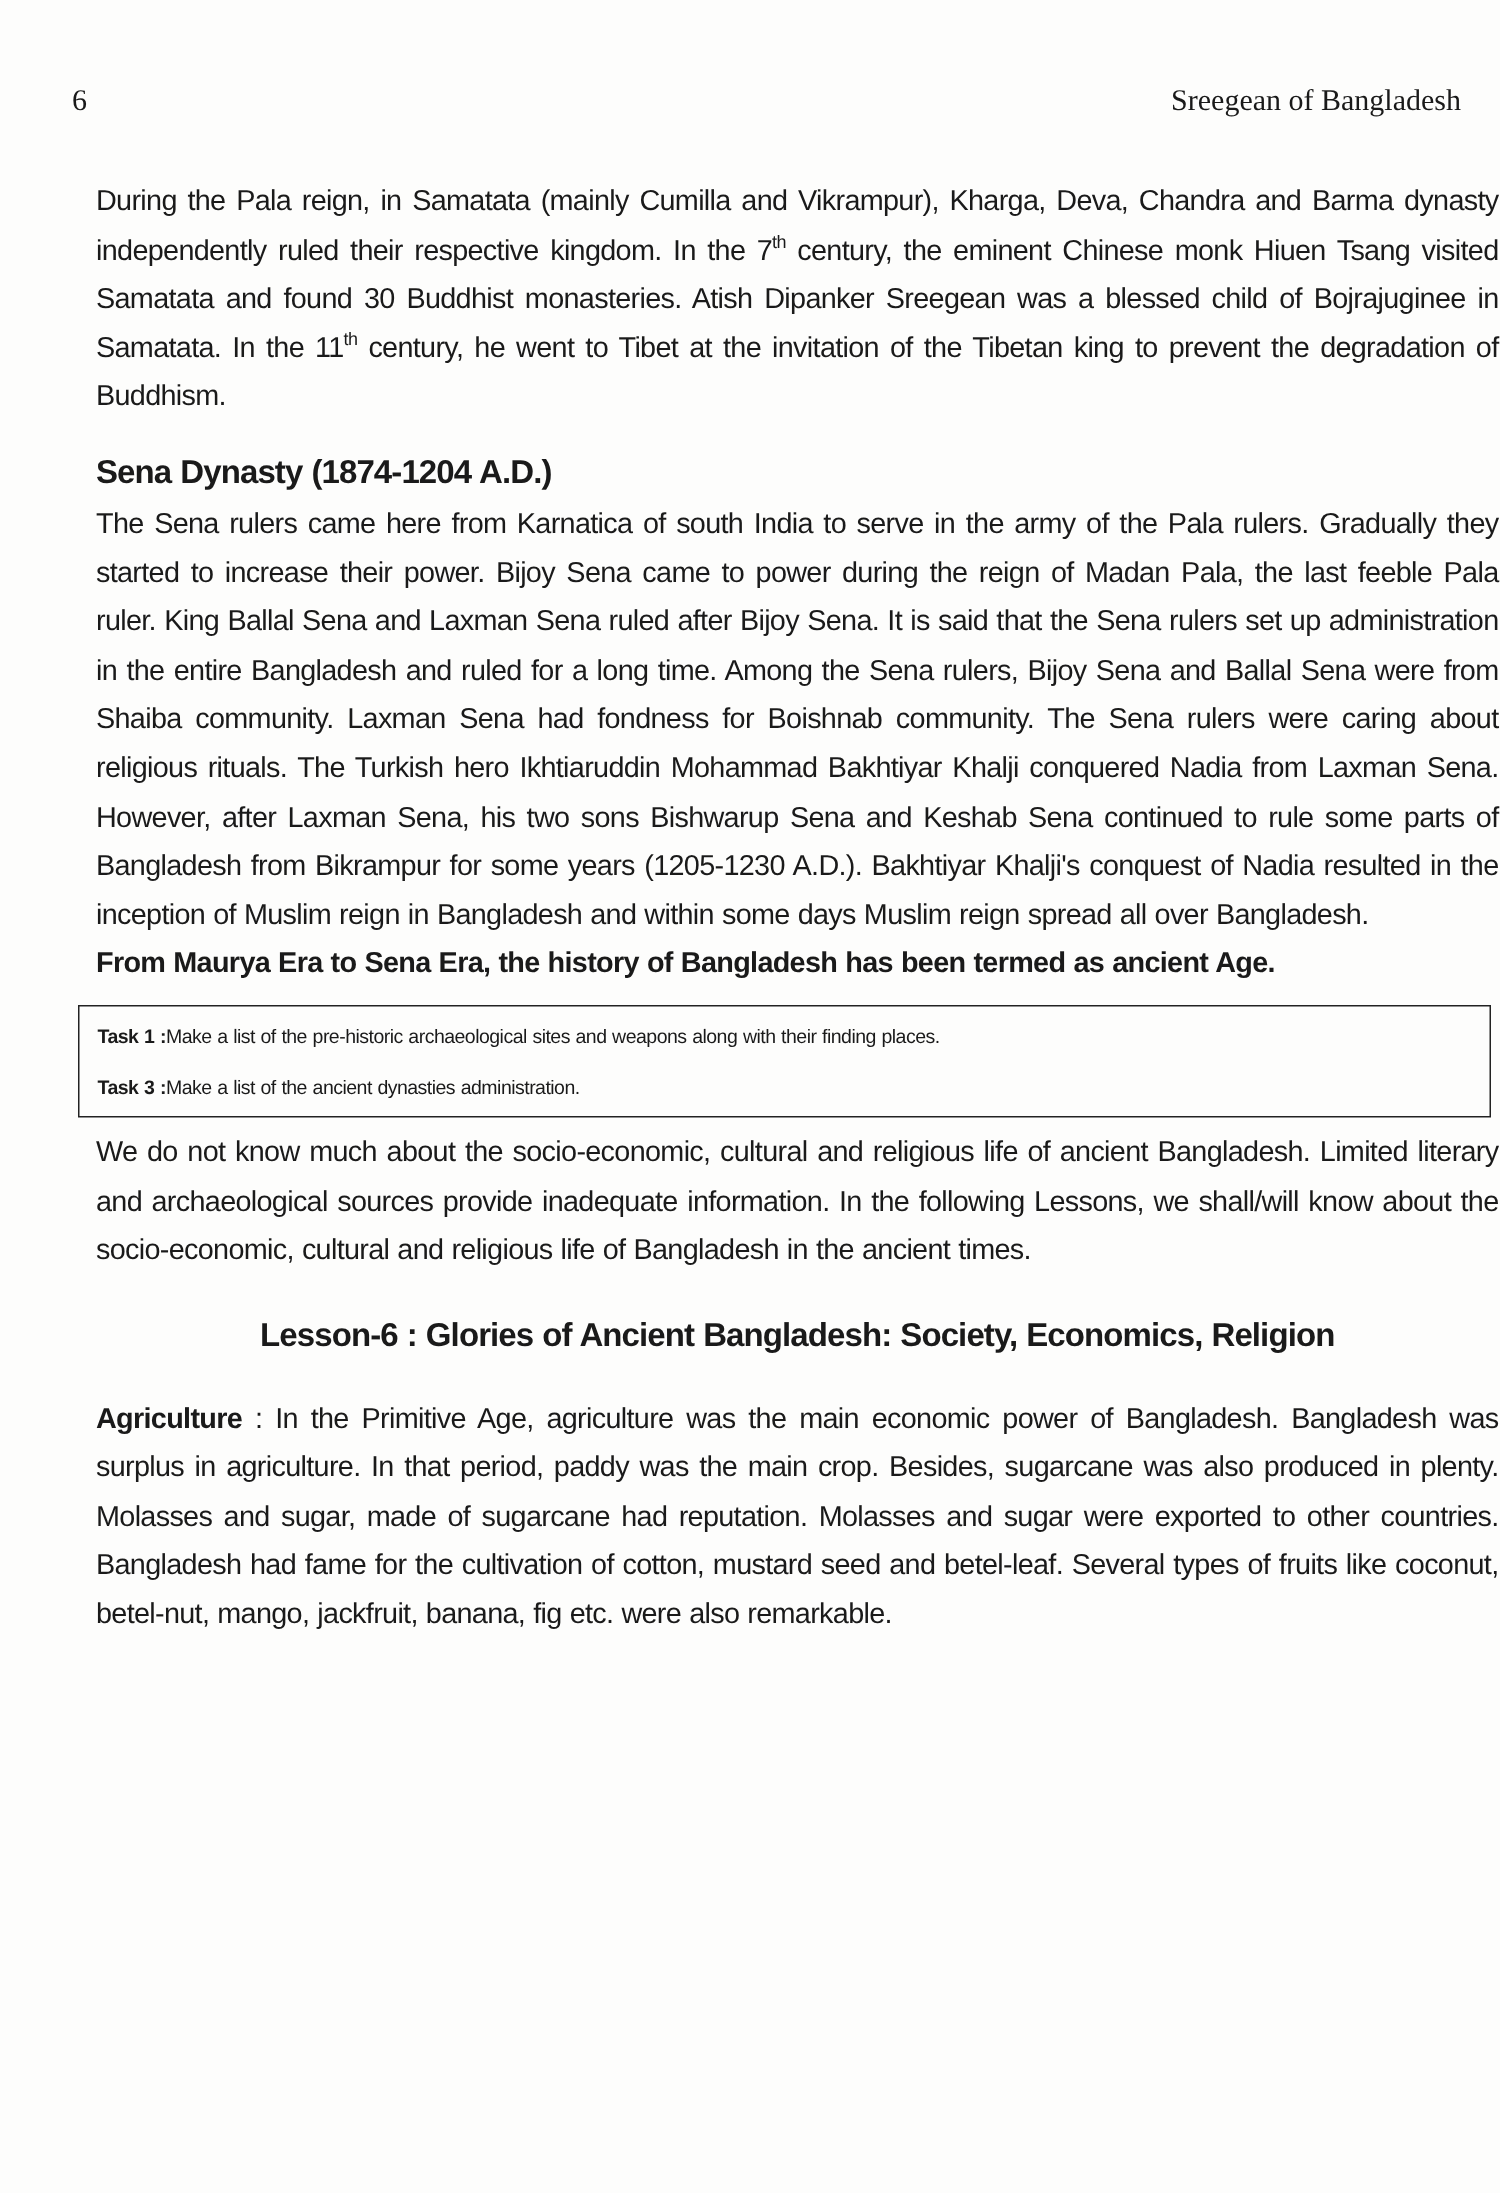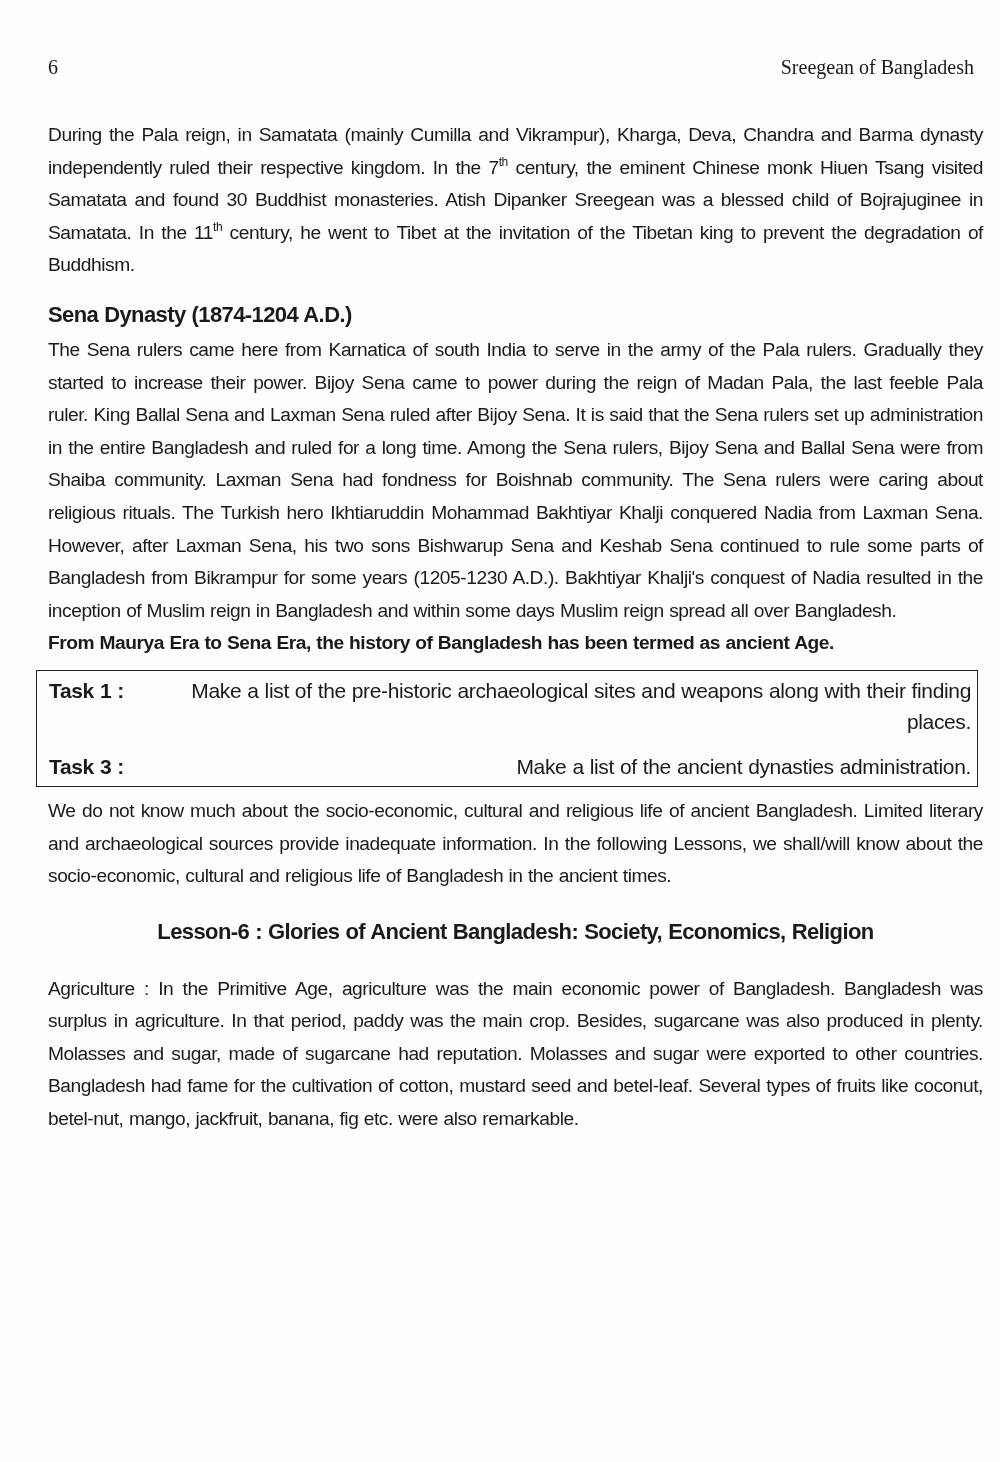--- a/index.html
+++ b/index.html
@@ -22,21 +22,21 @@
       height: 30px;
       font-family: "Liberation Serif", serif;
       font-size: 20px;
       display: flex;
       justify-content: space-between;
       align-items: center;
     }
     .content {
       position: absolute;
       top: 119px;
-      left: 48px;
+      left: 64px;
       width: 935px;
       font-family: "Liberation Sans", sans-serif;
       font-size: 19.2px;
       letter-spacing: -0.45px;
       word-spacing: 0.5px;
       line-height: 32.6px;
     }
     p {
       margin: 0;
       text-align: justify;
@@ -55,33 +55,32 @@
     .h-sena { margin-top: 16px; margin-bottom: 2px; line-height: 34px; }
     .p-ancient { margin-top: 0; font-weight: bold; }
     .task-box {
       margin-top: 10px;
       margin-left: -12px;
       width: 942px;
       border: 1.5px solid #222;
       border-right-width: 1.5px;
       padding: 4px 6px 4px 12px;
       box-sizing: border-box;
-      font-size: 21px;
+      font-size: 13px;
       letter-spacing: -0.35px;
       line-height: 31px;
-      text-align: right;
     }
     .task-row { display: flex; }
     .task-row .label { font-weight: bold; white-space: nowrap; }
     .task-row .text { flex: 1; }
     .task-row.wrap .text { text-indent: 0; }
-    .task-row.t3 { margin-top: 14px; }
+    .task-row.t3 { margin-top: 3px; }
     .p-after-box { margin-top: 8px; }
     .h-lesson { margin-top: 22px; margin-bottom: 24px; line-height: 34px; text-align: center; }
-    .bold-lead { font-weight: normal; }
+    .bold-lead { font-weight: bold; }
   </style>
 </head>
 <body>
 
 <div class="running-head">
   <span>6</span>
   <span>Sreegean of Bangladesh</span>
 </div>
 
 <div class="content">

